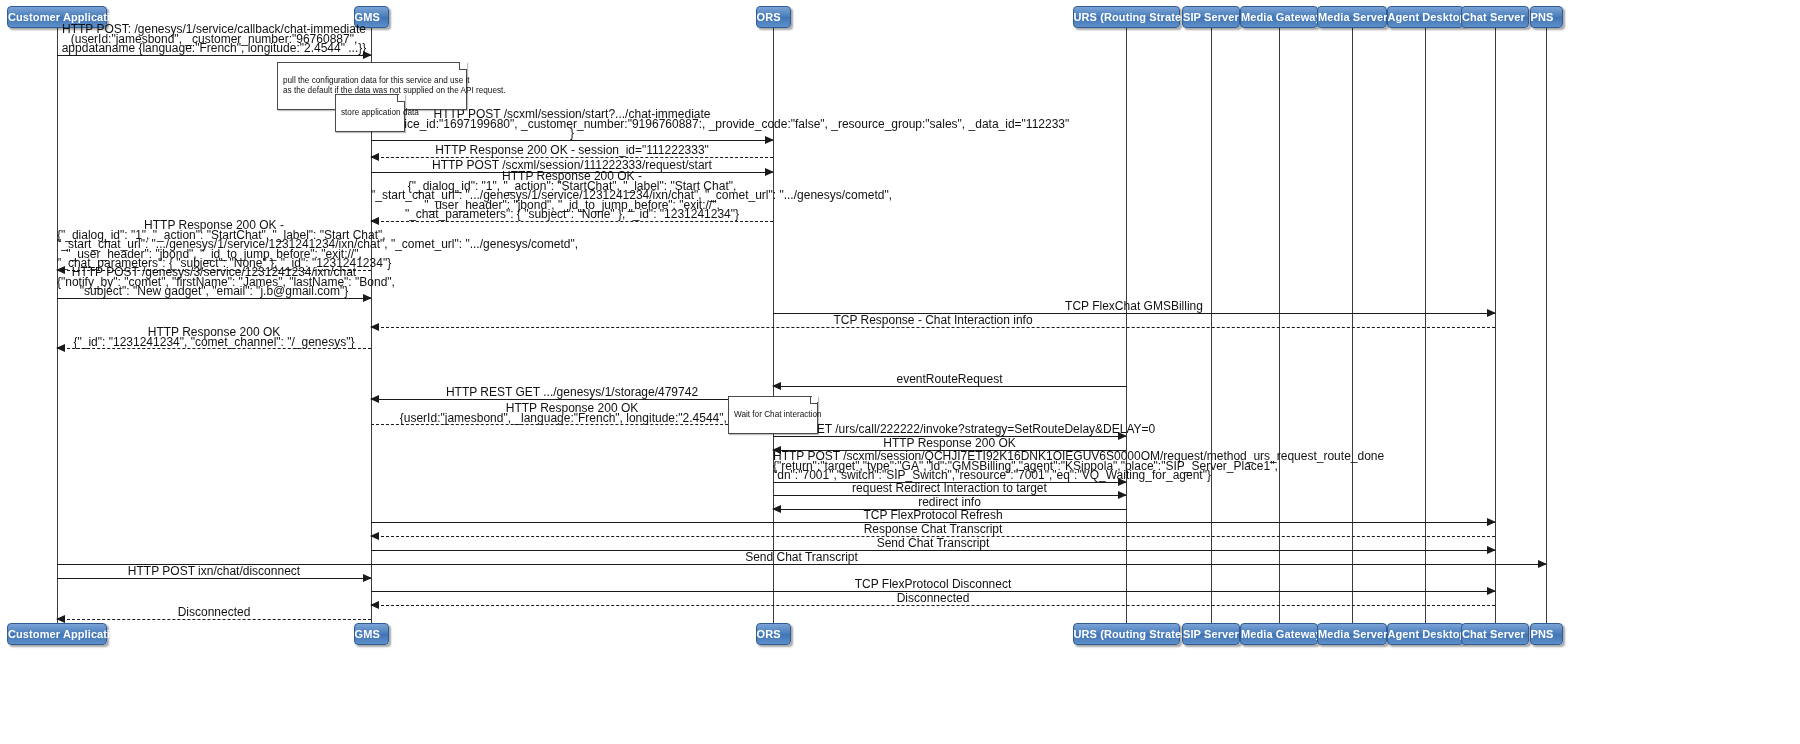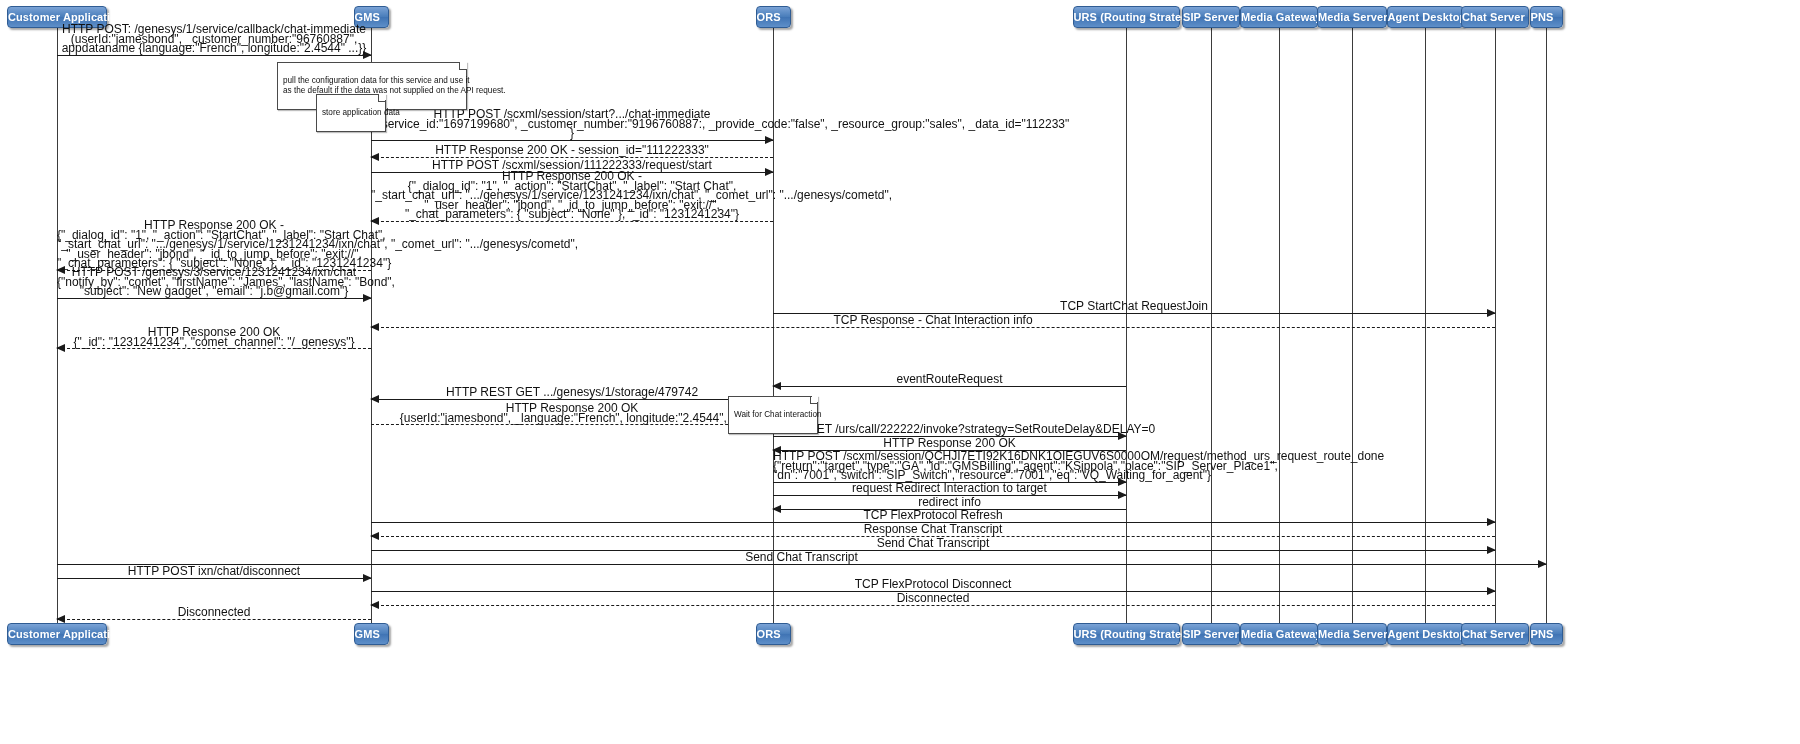--- a/index.html
+++ b/index.html
@@ -156,21 +156,21 @@
     <div class="msg r" style="left: 57px; top: 298px; width: 314px;">
       <div class="line"></div>
       <div class="head"></div>
       <div class="lbl">HTTP POST /genesys/3/service/1231241234/ixn/chat
 {"notify_by": "comet", "firstName": "James", "lastName": "Bond",
 "subject": "New gadget", "email": "j.b@gmail.com"}</div>
     </div>
     <div class="msg r" style="left: 773px; top: 313px; width: 722px;">
       <div class="line"></div>
       <div class="head"></div>
-      <div class="lbl">TCP StartChat RequestJoin</div>
+      <div class="lbl">TCP FlexChat GMSBilling</div>
     </div>
     <div class="msg l dashed" style="left: 371px; top: 327px; width: 1124px;">
       <div class="line"></div>
       <div class="head"></div>
       <div class="lbl">TCP Response - Chat Interaction info</div>
     </div>
     <div class="msg l dashed" style="left: 57px; top: 348px; width: 314px;">
       <div class="line"></div>
       <div class="head"></div>
       <div class="lbl">HTTP Response 200 OK
@@ -254,15 +254,15 @@
       <div class="head"></div>
       <div class="lbl">Disconnected</div>
     </div>
     <div class="msg l dashed" style="left: 57px; top: 619px; width: 314px;">
       <div class="line"></div>
       <div class="head"></div>
       <div class="lbl">Disconnected</div>
     </div>
     <div class="note" style="left: 277px; top: 62px; width: 190px; min-height: 26px;"><span>pull the configuration data for this service and use it
 as the default if the data was not supplied on the API request.</span><span class="corner"></span></div>
-    <div class="note" style="left: 316px; top: 94px; width: 70px; min-height: 17px;"><span>store application data</span><span class="corner"></span></div>
+    <div class="note" style="left: 335px; top: 94px; width: 70px; min-height: 17px;"><span>store application data</span><span class="corner"></span></div>
     <div class="note" style="left: 728px; top: 354px; width: 90px; min-height: 17px; margin-top: 42px;"><span>Wait for Chat interaction</span><span class="corner"></span></div>
   </div>
 
 </body></html>

